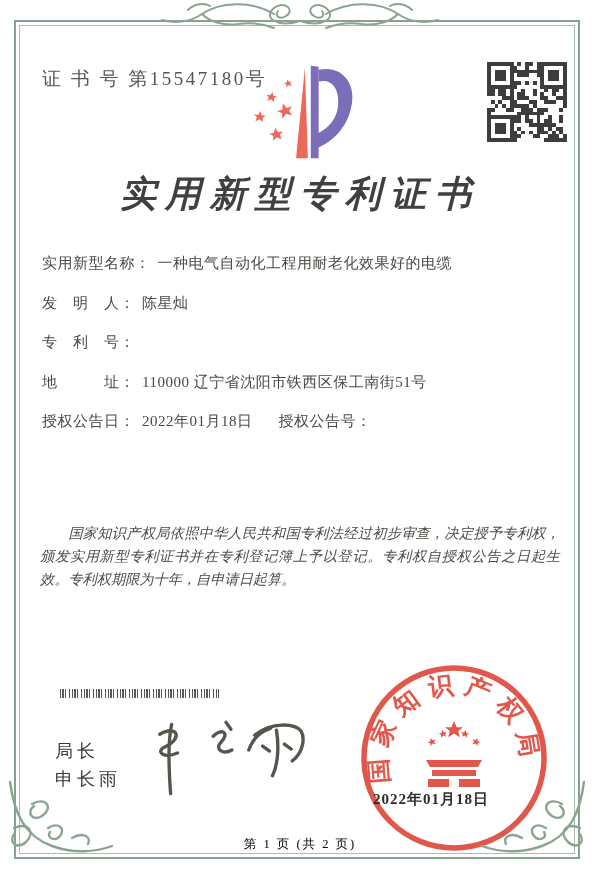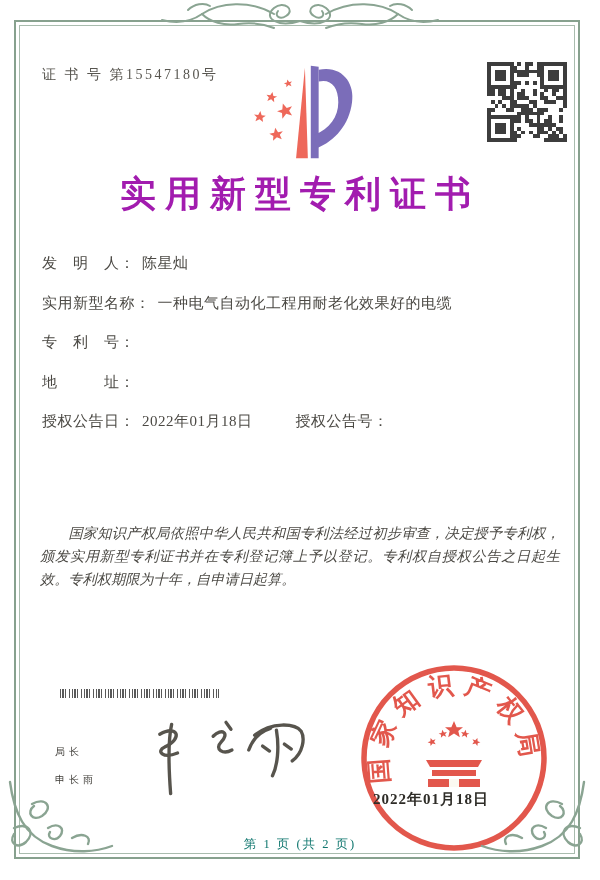--- a/index.html
+++ b/index.html
@@ -14,47 +14,47 @@
   }
   .page{position:absolute;inset:0;}
   
   .frame{position:absolute;left:14px;top:20px;right:20px;bottom:21px;
     border:2.5px solid #87a18e;pointer-events:none;}
   .frame::after{content:'';position:absolute;inset:3px;border:1px solid #a9bcae;}
   svg.ornament-top{position:absolute;left:158px;top:-6px;width:284px;height:46px;z-index:3;}
   svg.corner{position:absolute;width:112px;height:86px;z-index:3;}
   .corner-left{left:2px;top:776px;}
   .corner-right{right:8px;top:776px;transform:scaleX(-1);}
-  .cert-no{position:absolute;left:42px;top:66px;font-size:14px;letter-spacing:2.5px;color:#57554f;}
+  .cert-no{position:absolute;left:42px;top:66px;font-size:19px;letter-spacing:2.5px;color:#57554f;}
   svg.logo{position:absolute;left:238px;top:58px;width:124px;height:108px;}
   .qr{position:absolute;left:487px;top:62px;width:80px;height:80px;
       display:grid;grid-template-columns:repeat(21,1fr);grid-auto-rows:1fr;}
   .qr div.on{background:#3d3d3d;}
   .title{position:absolute;left:0;top:170px;width:100%;margin:0;text-align:center;
-    font-size:36px;font-weight:bold;letter-spacing:9px;color:#a21caf;}
+    font-size:36px;font-weight:bold;letter-spacing:9px;color:#404040;font-style:italic;}
   .fields{position:absolute;left:42px;top:253px;width:520px;font-size:15px;letter-spacing:.5px;color:#4b4944;}
   .row{height:39.5px;display:flex;align-items:flex-start;line-height:20px;}
   .flabel{white-space:pre;}
   .fvalue{margin-left:7px;white-space:pre;}
-  .g2{margin-left:43px;}
+  .g2{margin-left:26px;}
   .paras{position:absolute;left:40px;top:522px;width:520px;font-size:14.2px;
     line-height:23px;color:#4b4944;text-align:justify;font-style:italic;}
   .paras p{margin:0;text-indent:2em;}
   .barcode{position:absolute;left:60px;top:689px;width:159px;height:9px;opacity:.85;
     background:repeating-linear-gradient(90deg,#3c3c3c 0 1px,transparent 1px 2px,
       #3c3c3c 2px 4px,transparent 4px 5px,#3c3c3c 5px 6px,transparent 6px 9px,
       #3c3c3c 9px 10px,transparent 10px 12px);}
-  .signer{position:absolute;left:55px;top:738px;font-size:10px;letter-spacing:4px;color:#3c3a35;line-height:28px;}
+  .signer{position:absolute;left:55px;top:738px;font-size:18px;letter-spacing:4px;color:#3c3a35;line-height:28px;font-family:Liberation Mono, monospace;}
   svg.signature{position:absolute;left:138px;top:708px;width:178px;height:92px;}
   svg.seal{position:absolute;left:356px;top:660px;width:196px;height:196px;
     mix-blend-mode:multiply;opacity:.92;}
   .seal-date{position:absolute;left:373px;top:790px;font-size:15px;letter-spacing:1px;
     color:#2e2c27;z-index:5;font-weight:bold;}
   .footer{position:absolute;left:0;top:836px;width:100%;text-align:center;
-    font-size:12.5px;letter-spacing:2px;color:#0f766e;}
+    font-size:12.5px;letter-spacing:2px;color:#000000;}
   .green-stroke{stroke:#8aa492;fill:none;stroke-linecap:round;}
 </style>
 </head>
 <body>
 
 <div class="page">
 
   <div class="frame"></div>
 
   <svg class="ornament-top" viewBox="0 0 284 46">
@@ -548,32 +548,33 @@
       <div class="on"></div>
       <div class="on"></div>
       <div class="on"></div>
       <div class="on"></div>
     </div>
 
   <h1 class="title">实用新型专利证书</h1>
 
   <div class="fields">
     <div class="row">
+      <span class="flabel">实用新型名称：</span>
+      <span class="fvalue">一种电气自动化工程用耐老化效果好的电缆</span>
+    </div>
+    <div class="row">
       <span class="flabel">发　明　人：</span>
       <span class="fvalue">陈星灿</span>
-    </div>
-    <div class="row">
-      <span class="flabel">实用新型名称：</span>
-      <span class="fvalue">一种电气自动化工程用耐老化效果好的电缆</span>
     </div>
     <div class="row">
       <span class="flabel">专　利　号：</span>
     </div>
     <div class="row">
       <span class="flabel">地　　　址：</span>
+      <span class="fvalue">110000 辽宁省沈阳市铁西区保工南街51号</span>
     </div>
     <div class="row">
       <span class="flabel">授权公告日：</span>
       <span class="fvalue">2022年01月18日</span>
       <span class="flabel g2">授权公告号：</span>
     </div>
   </div>
 
   <div class="paras">
     <p>国家知识产权局依照中华人民共和国专利法经过初步审查，决定授予专利权，颁发实用新型专利证书并在专利登记簿上予以登记。专利权自授权公告之日起生效。专利权期限为十年，自申请日起算。</p>

